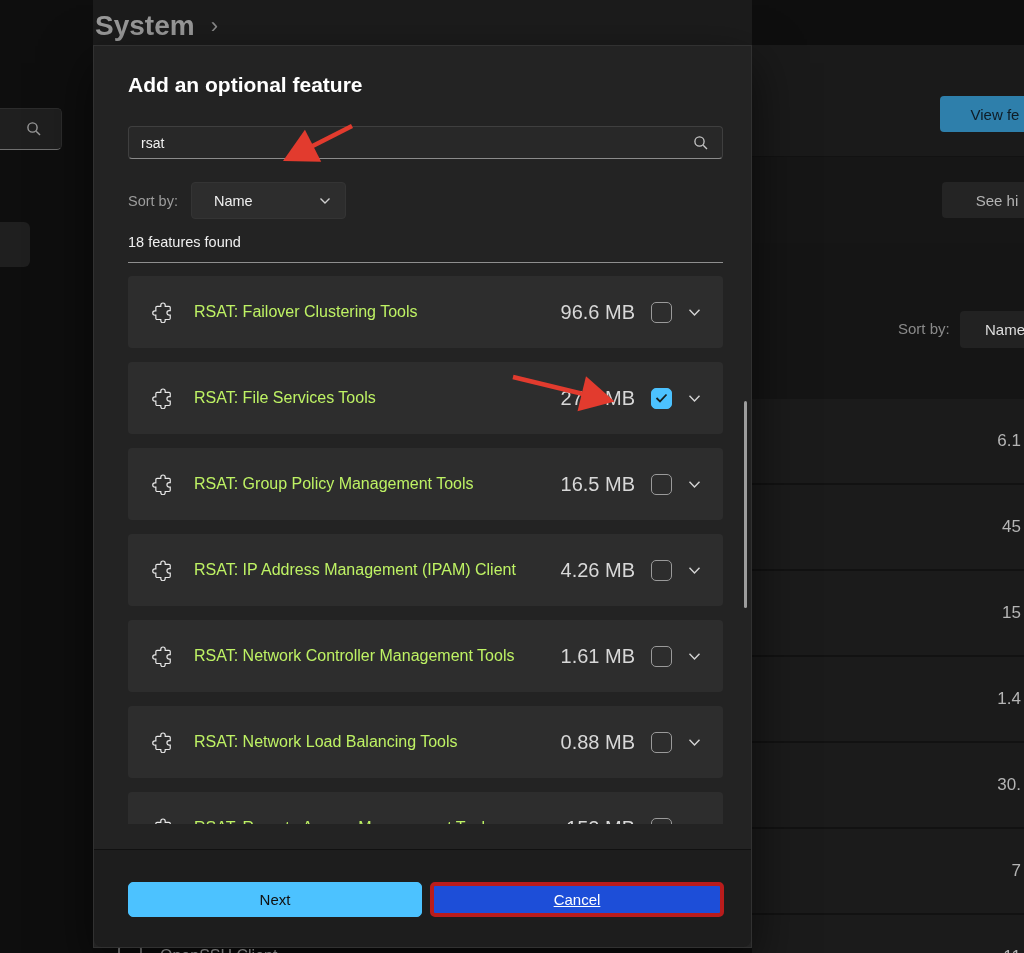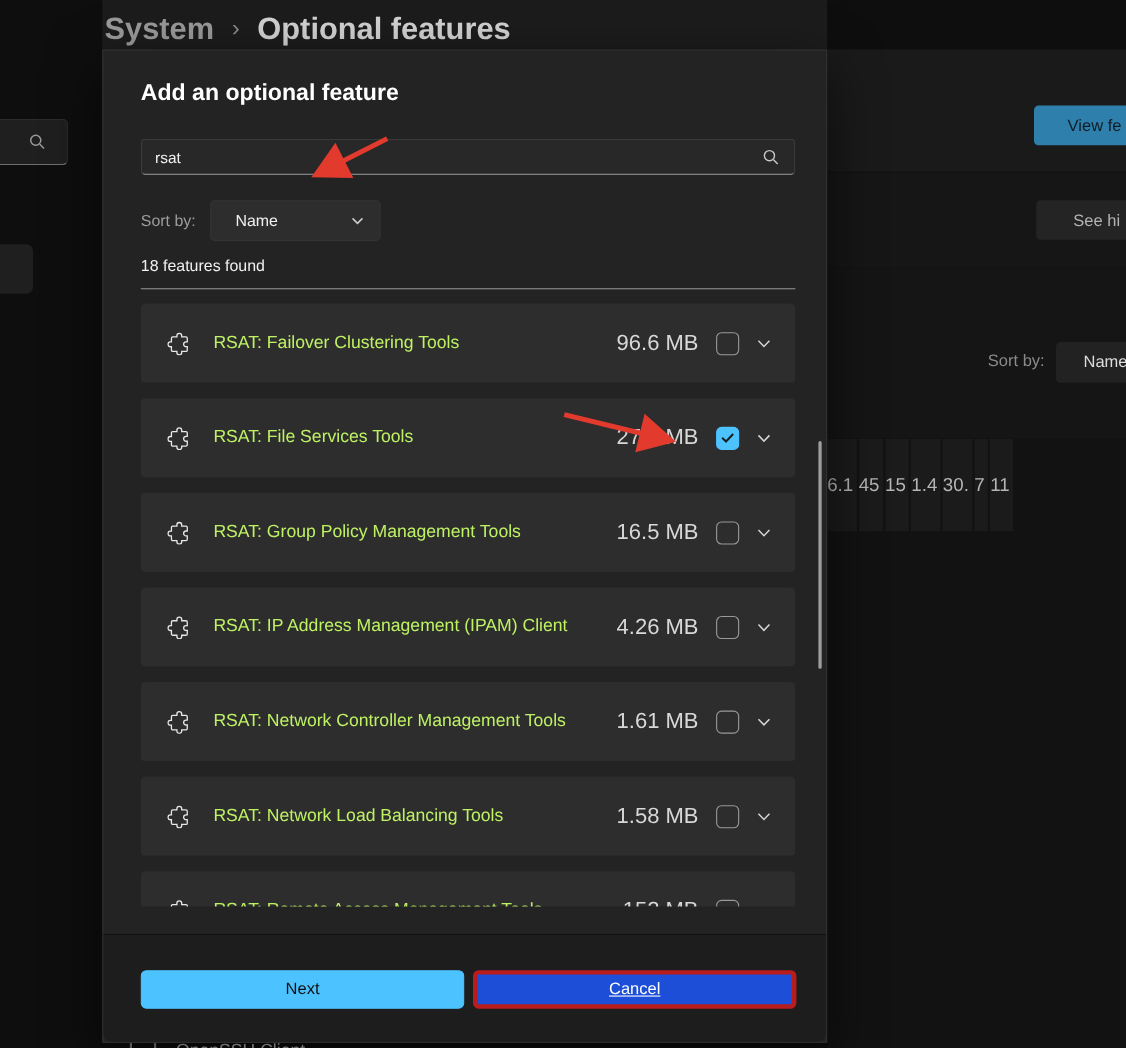--- a/index.html
+++ b/index.html
@@ -29,21 +29,21 @@
   .rc-viewfeatures { position:absolute; left:940px; top:96px; width:110px; height:36px; background:#2e7fab;
                      border:none; border-radius:4px; color:#0e1c26; font-size:15px; z-index:2;
                      font-family:inherit; }
   .rc-seehistory  { position:absolute; left:942px; top:182px; width:110px; height:36px; background:#242424;
                     border:none; border-radius:4px; color:#b3b3b3; font-size:15px; z-index:2;
                     font-family:inherit; }
   .rc-sortlabel { position:absolute; left:898px; top:320px; font-size:15px; color:#8a8a8a; z-index:2; }
   .rc-sortdrop  { position:absolute; left:960px; top:311px; width:110px; height:37px; background:#222222;
                   border-radius:4px; color:#dedede; font-size:15px; line-height:37px; padding-left:25px; z-index:2; }
   .rc-rows { position:absolute; left:752px; top:399px; width:272px; height:554px; overflow:hidden;
-             display:flex; flex-direction:row; gap:2px; z-index:2; }
+             display:flex; flex-direction:column; gap:2px; z-index:2; }
   .rc-row { flex:none; height:84px; background:#1b1b1b; display:flex; align-items:center;
             justify-content:flex-end; padding-right:3px; }
   .rc-size { font-size:17px; color:#b5b5b5; white-space:nowrap; }
 
   
   .openssh { position:absolute; left:118px; top:944px; display:flex; align-items:center; gap:18px; z-index:2; }
   .openssh-icon { width:24px; height:24px; border:2px solid #8f8f8f; border-radius:5px; display:inline-block; }
   .openssh-label { font-size:16px; color:#cfcfcf; }
 
   
@@ -96,21 +96,20 @@
 
   <div class="bg-topstrip"></div>
   <div class="rc-base"></div>
   <div class="rc-card1"></div>
   <div class="rc-card2"></div>
   <div class="rc-head"></div>
 
   <div class="breadcrumb">
     <span class="crumb-parent">System</span>
     <span class="crumb-sep">›</span>
-    <span class="crumb-current">Optional features</span>
   </div>
 
   <div class="sb-search">
     <svg width="16" height="16" viewBox="0 0 16 16">
       <circle cx="6.5" cy="6.5" r="4.6" fill="none" stroke="#9a9a9a" stroke-width="1.4"></circle>
       <line x1="10.2" y1="10.2" x2="14" y2="14" stroke="#9a9a9a" stroke-width="1.4"></line>
     </svg>
   </div>
   <div class="sb-selected"></div>
 
@@ -263,21 +262,21 @@
               <path d="M1.5 1.8 L6.5 7 L11.5 1.8" fill="none" stroke="#d4d4d4" stroke-width="1.4"></path>
             </svg>
           </span>
         </div>
 
         <div class="feat-row">
           <svg class="puzzle" viewBox="0 0 24 24">
             <path d="M9.6 4.6 a2.4 2.4 0 0 1 4.8 0 v1.2 h4.2 a1.3 1.3 0 0 1 1.3 1.3 v3.5 h-1.2 a2.4 2.4 0 0 0 0 4.8 h1.2 v3.5 a1.3 1.3 0 0 1 -1.3 1.3 h-4.2 v1.1 a2.4 2.4 0 0 1 -4.8 0 v-1.1 h-4.1 a1.3 1.3 0 0 1 -1.3 -1.3 v-3.4 h-1 a2.4 2.4 0 0 1 0 -4.8 h1 v-3.6 a1.3 1.3 0 0 1 1.3 -1.3 h4.1 z" fill="none" stroke="#e8e8e8" stroke-width="1.3"></path>
           </svg>
           <span class="feat-name">RSAT: Network Load Balancing Tools</span>
-          <span class="feat-size">1.58 MB</span>
+          <span class="feat-size">0.88 MB</span>
           <span class="checkbox">
             
           </span>
           <span class="chev">
             <svg width="13" height="9" viewBox="0 0 13 9">
               <path d="M1.5 1.8 L6.5 7 L11.5 1.8" fill="none" stroke="#d4d4d4" stroke-width="1.4"></path>
             </svg>
           </span>
         </div>
 

